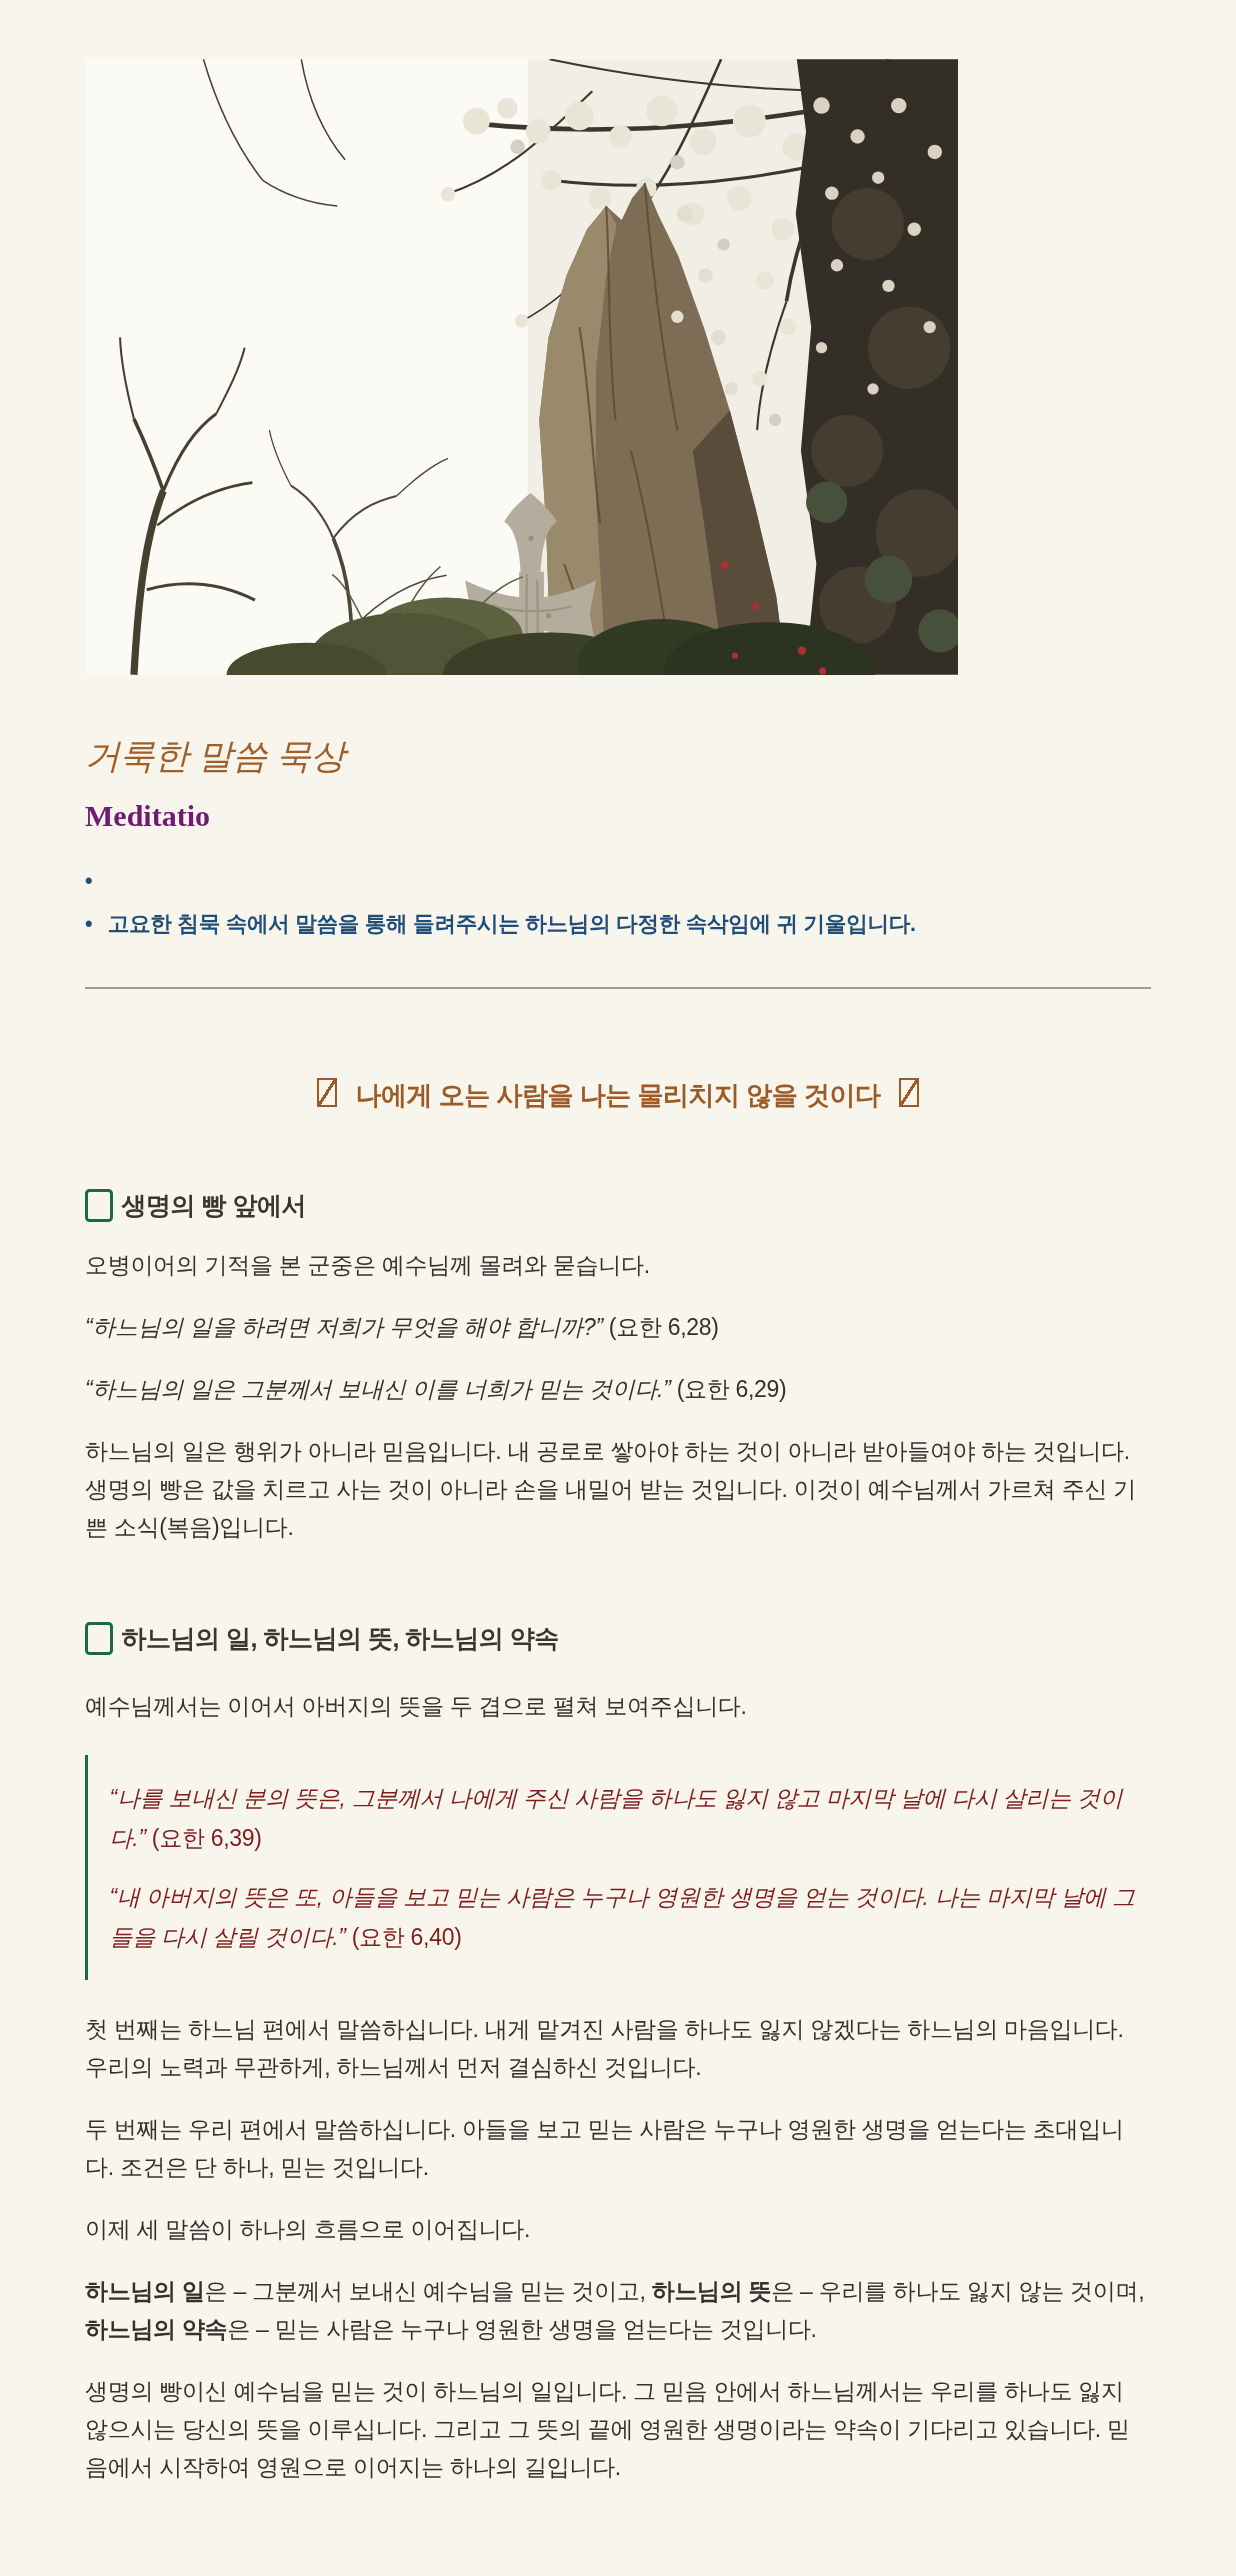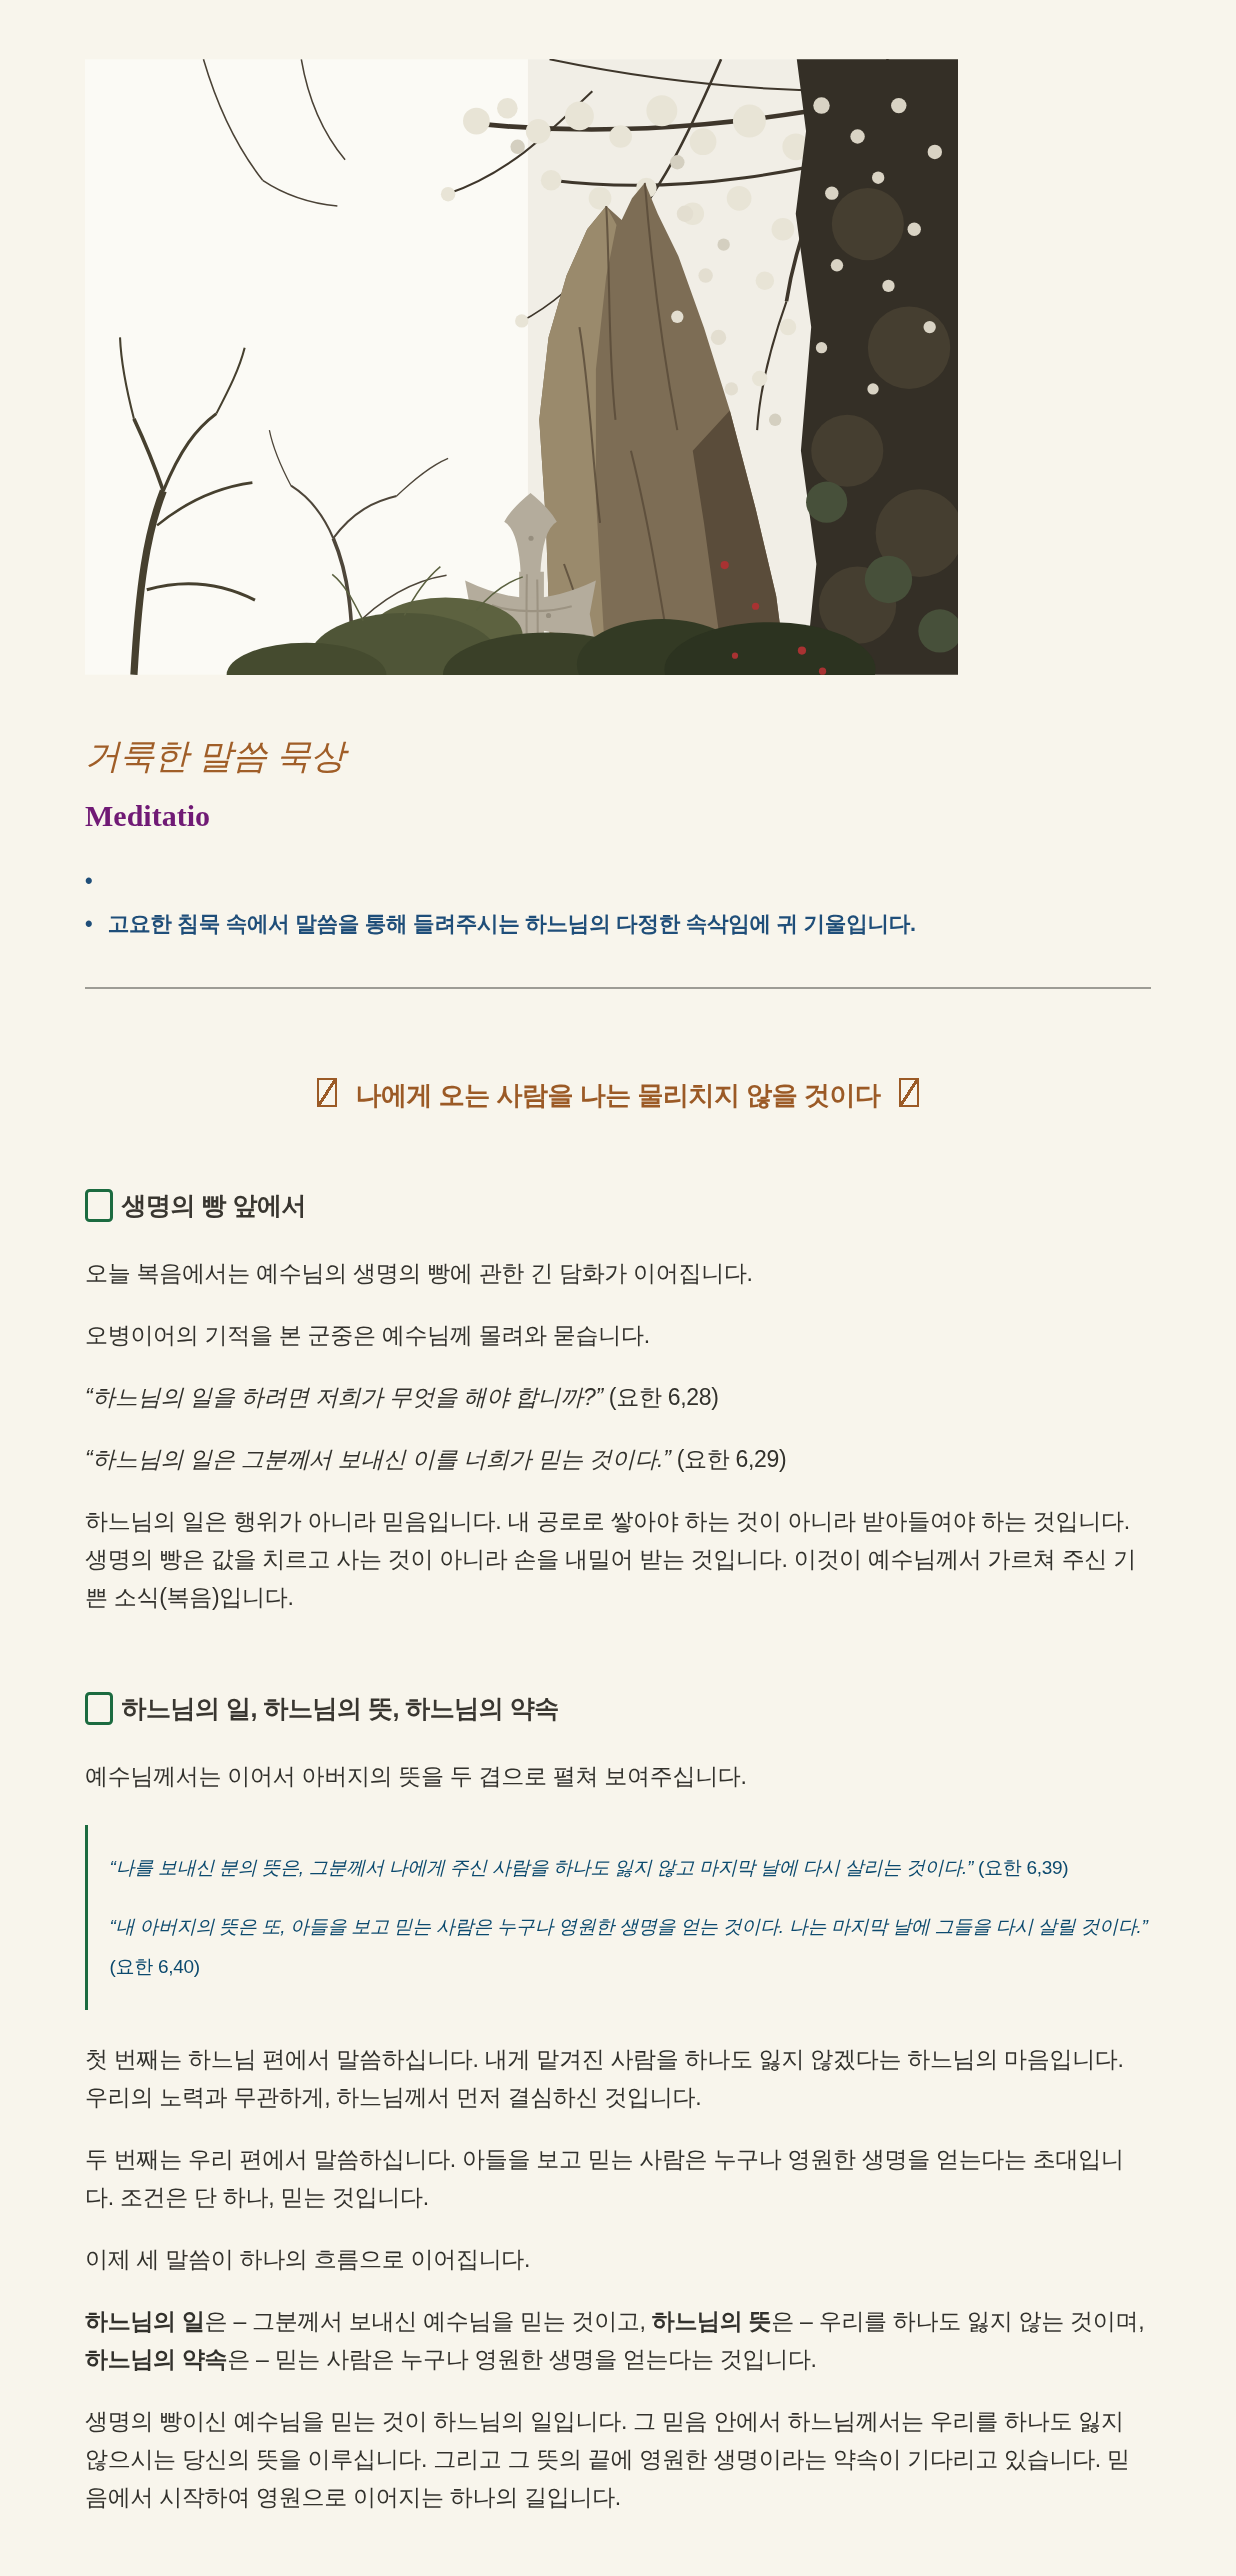--- a/index.html
+++ b/index.html
@@ -23,21 +23,21 @@
     background:linear-gradient(to bottom right,transparent calc(50% - 1.5px),#9b5a26 calc(50% - 1.5px) calc(50% + 1.5px),transparent calc(50% + 1.5px))}
 
   h2.sec{display:flex;align-items:center;gap:9px;margin:76px 0 0;font-size:25px;color:#393630;letter-spacing:-0.5px}
   .marker{flex:none;width:21.6px;height:27px;border:3.6px solid #1c6b40;border-radius:4.6px}
 
   p.body{font-size:23px;line-height:38px;margin:24px 0;letter-spacing:-0.3px;color:#32312c}
   p.body.first{margin-top:32px}
   .q{font-style:italic}
 
   blockquote{margin:30px 0;border-left:3.6px solid #1c6b40;padding:3.1px 0 3.1px 21.6px}
-  blockquote p{font-size:19px;line-height:40px;margin:19.6px 0;letter-spacing:-0.3px;color:#0c4a6e}
+  blockquote p{font-size:23px;line-height:40px;margin:19.6px 0;letter-spacing:-0.3px;color:#7f1d1d}
 </style>
 </head>
 <body>
 
 <div class="page">
 
   <div class="photo">
     <svg viewBox="0 0 1695 1195" xmlns="http://www.w3.org/2000/svg">
 
       <rect x="0" y="0" width="1695" height="1195" fill="#fbfaf5"></rect>
@@ -224,21 +224,20 @@
   <div class="theme">
     <span class="notdef"></span>
     <span>나에게 오는 사람을 나는 물리치지 않을 것이다</span>
     <span class="notdef"></span>
   </div>
 
   <h2 class="sec">
     <span class="marker"></span>
     <span>생명의 빵 앞에서</span>
   </h2>
-  <p class="body first">오늘 복음에서는 예수님의 생명의 빵에 관한 긴 담화가 이어집니다.</p>
   <p class="body">오병이어의 기적을 본 군중은 예수님께 몰려와 묻습니다.</p>
   <p class="body"><span class="q">“하느님의 일을 하려면 저희가 무엇을 해야 합니까?”</span><span> (요한 6,28)</span></p>
   <p class="body"><span class="q">“하느님의 일은 그분께서 보내신 이를 너희가 믿는 것이다.”</span><span> (요한 6,29)</span></p>
   <p class="body">하느님의 일은 행위가 아니라 믿음입니다. 내 공로로 쌓아야 하는 것이 아니라 받아들여야 하는 것입니다. 생명의 빵은 값을 치르고 사는 것이 아니라 손을 내밀어 받는 것입니다. 이것이 예수님께서 가르쳐 주신 기쁜 소식(복음)입니다.</p>
 
   <h2 class="sec">
     <span class="marker"></span>
     <span>하느님의 일, 하느님의 뜻, 하느님의 약속</span>
   </h2>
   <p class="body first">예수님께서는 이어서 아버지의 뜻을 두 겹으로 펼쳐 보여주십니다.</p>

